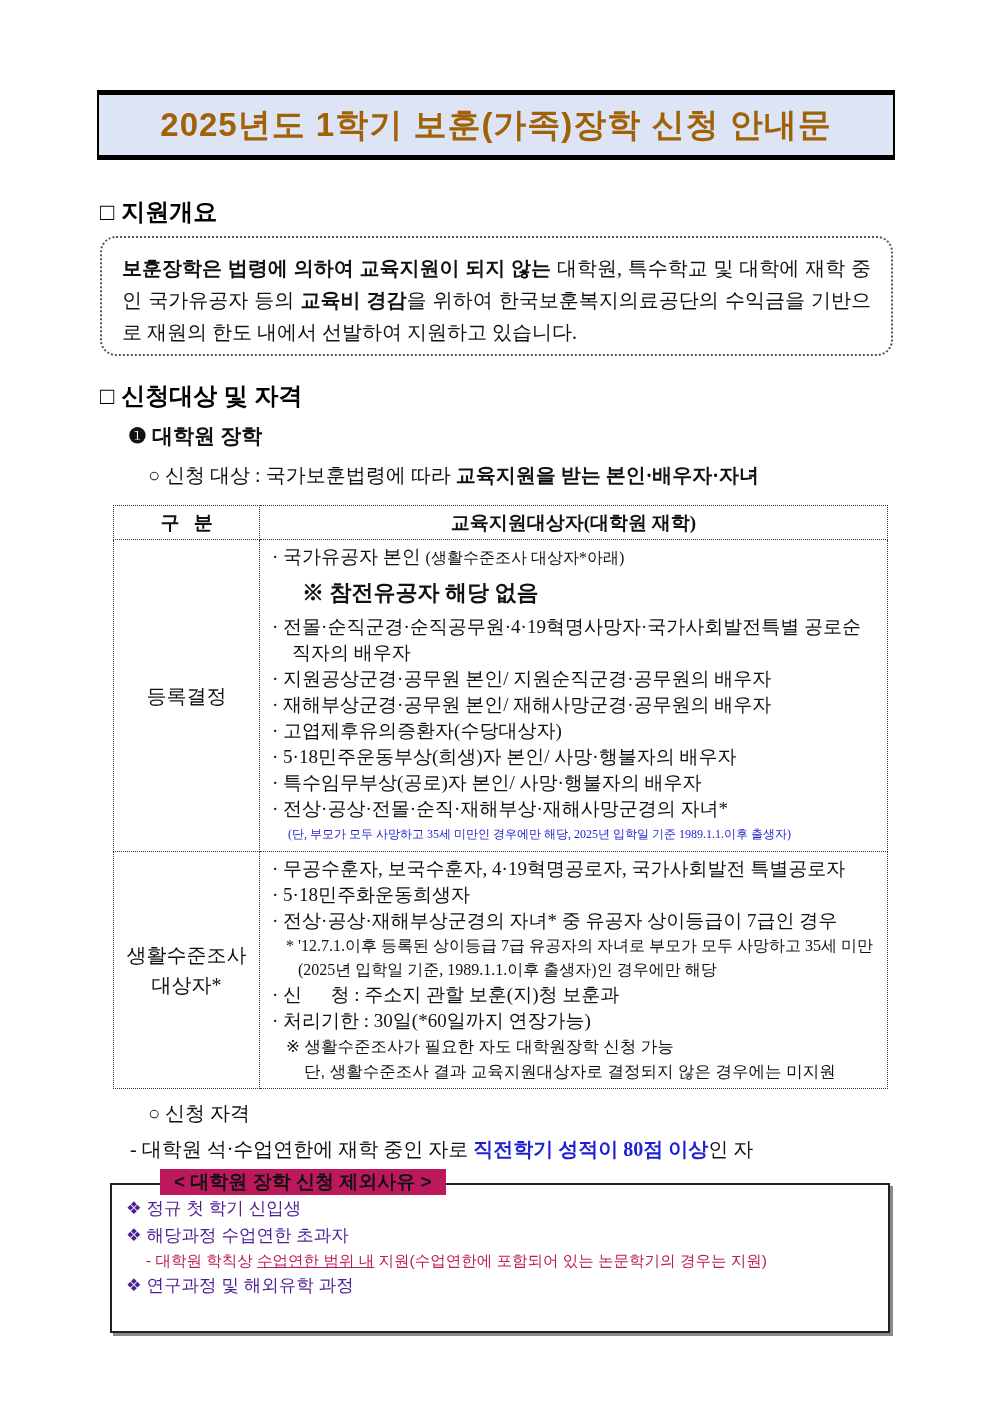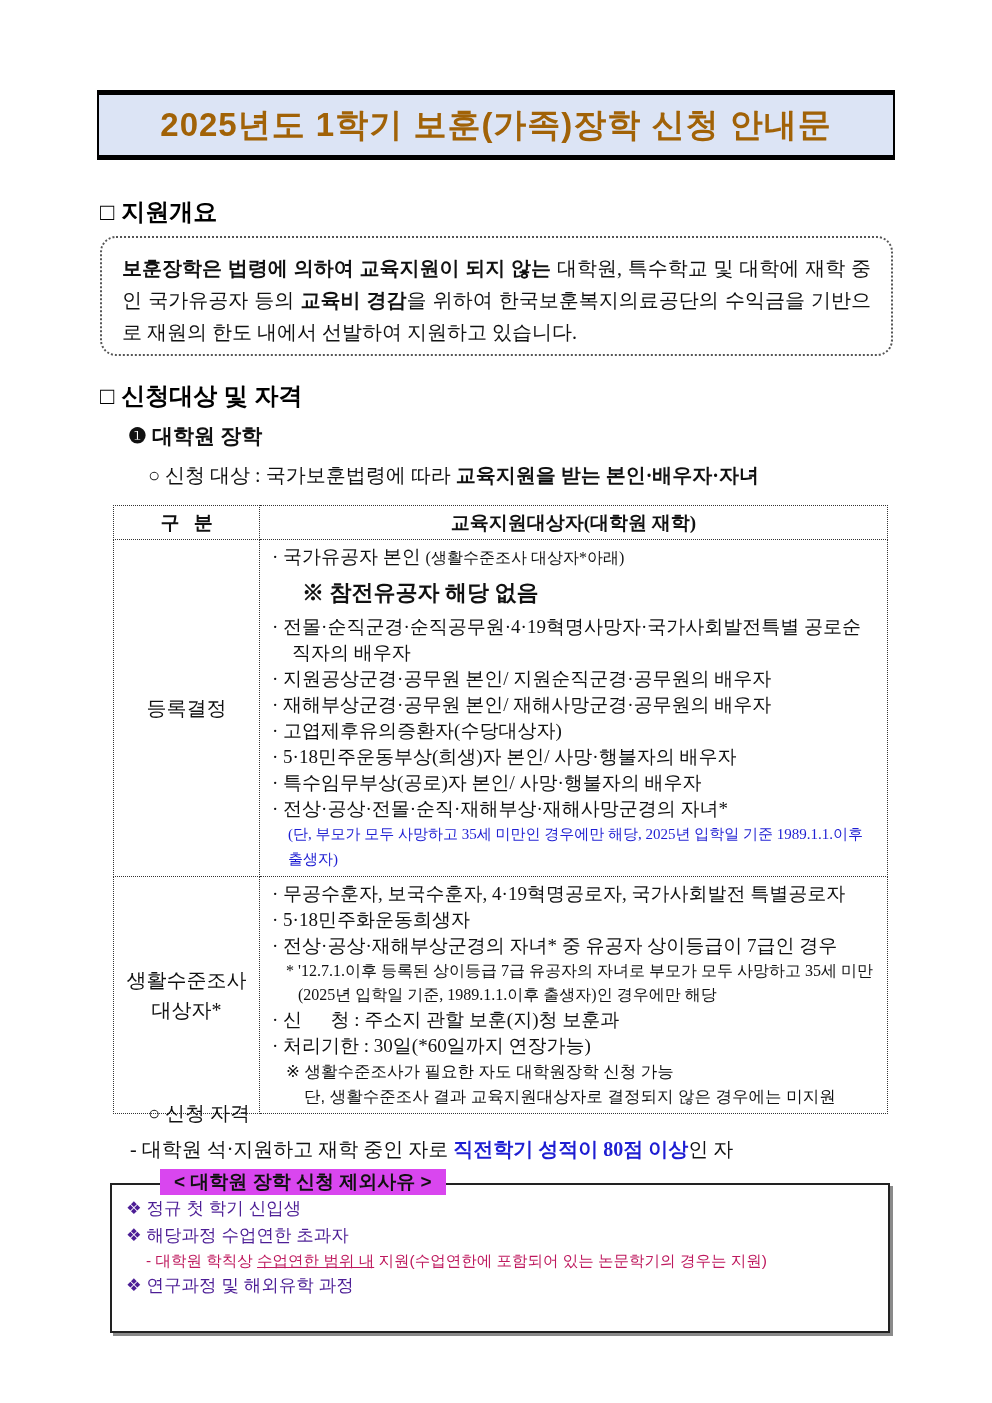--- a/index.html
+++ b/index.html
@@ -65,41 +65,41 @@
   .row2 .cell-content{height:222px;}
   .item{
     font-size:19px;line-height:26px;white-space:pre-wrap;
     padding-left:20px;text-indent:-20px;margin:0;
   }
   .item .small-paren{font-size:16px;}
   .note-bold{
     font-size:22px;line-height:27px;font-weight:bold;margin:8px;padding-left:22px;white-space:pre-wrap;
   }
   .blue-note{
-    font-size:15px;line-height:25px;color:#1e1ed2;margin:0;padding-left:16px;white-space:pre-wrap;
+    font-size:12px;line-height:25px;color:#1e1ed2;margin:0;padding-left:16px;white-space:pre-wrap;
   }
   .small-note{
     font-size:16px;line-height:24px;margin:0;padding-left:26px;text-indent:-12px;white-space:pre-wrap;
   }
   .gothic-note{
     font-family:"Liberation Sans","DejaVu Sans",sans-serif;
     font-size:16.5px;line-height:25px;margin:0;padding-left:14px;white-space:pre-wrap;
   }
   .gothic-note.indent2{padding-left:32px;}
 
   
   .exclusion-box{
     left:110px;top:1183px;width:748px;height:132px;
     border:2px solid #222;
     box-shadow:3px 3px 0 #8a8a8a;
     padding:10px 14px 4px 14px;
   }
   .exclusion-title{
     position:absolute;top:-16px;left:48px;
-    background:#d946ef;padding:0 14px;
+    background:#be185d;padding:0 14px;
     font-family:"Liberation Sans","DejaVu Sans",sans-serif;
     font-weight:bold;font-size:19px;white-space:pre-wrap;
   }
   .ex-item{
     font-family:"Liberation Sans","DejaVu Sans",sans-serif;
     font-size:17.5px;line-height:27px;margin:0;color:#4c1d95;white-space:pre-wrap;
   }
   .ex-sub{
     font-family:"Liberation Sans","DejaVu Sans",sans-serif;
     font-size:15.5px;line-height:23px;margin:0;color:#be185d;
@@ -161,21 +161,21 @@
       <p class="item">· 처리기한 : 30일(*60일까지 연장가능)</p>
       <p class="gothic-note">※ 생활수준조사가 필요한 자도 대학원장학 신청 가능</p>
       <p class="gothic-note indent2">단, 생활수준조사 결과 교육지원대상자로 결정되지 않은 경우에는 미지원</p>
     </td>
   </tr>
 </tbody>
   </table>
 
 <div class="abs qual-line" style="left:148px;top:1100px;">○ 신청 자격</div>
 
-<div class="abs dash-line" style="left:130px;top:1136px;"><span>- 대학원 석·지원하고 재학 중인 자로 </span><span class="blue-bold">직전학기 성적이 80점 이상</span><span>인 자</span></div>
+<div class="abs dash-line" style="left:130px;top:1136px;"><span>- 대학원 석·수업연한에 재학 중인 자로 </span><span class="blue-bold">직전학기 성적이 80점 이상</span><span>인 자</span></div>
 
 <div class="abs exclusion-box">
   <div class="exclusion-title">&lt; 대학원 장학 신청 제외사유 &gt;</div>
   <p class="ex-item">❖ 정규 첫 학기 신입생</p>
   <p class="ex-item">❖ 해당과정 수업연한 초과자</p>
   <p class="ex-sub"><span>- 대학원 학칙상 </span><span class="u">수업연한 범위 내</span><span> 지원(수업연한에 포함되어 있는 논문학기의 경우는 지원)</span></p>
   <p class="ex-item">❖ 연구과정 및 해외유학 과정</p>
 </div>
 
 </body></html>

